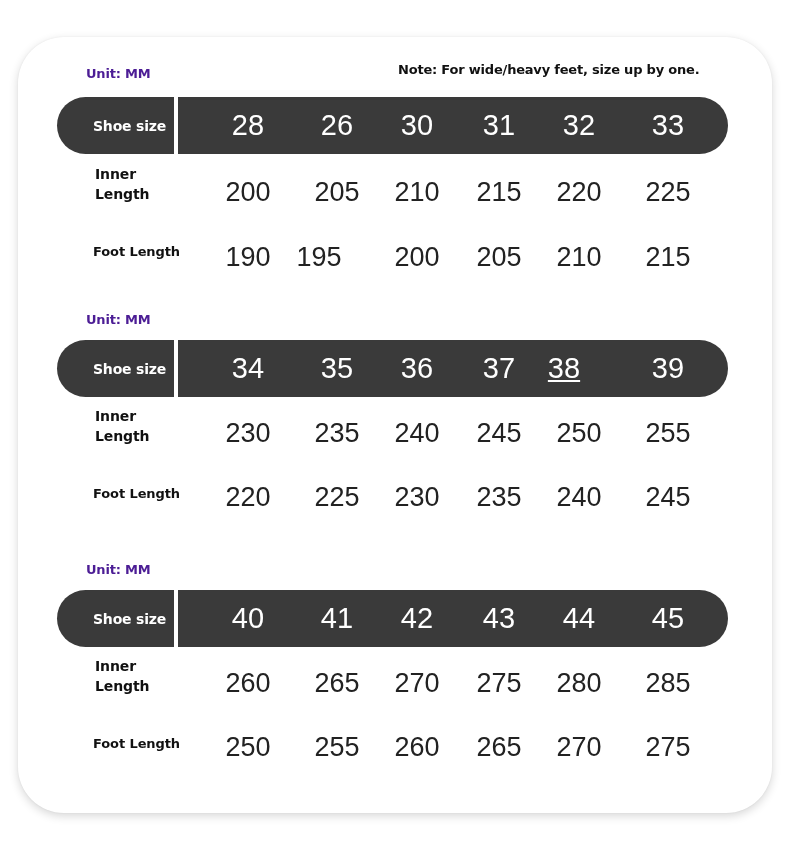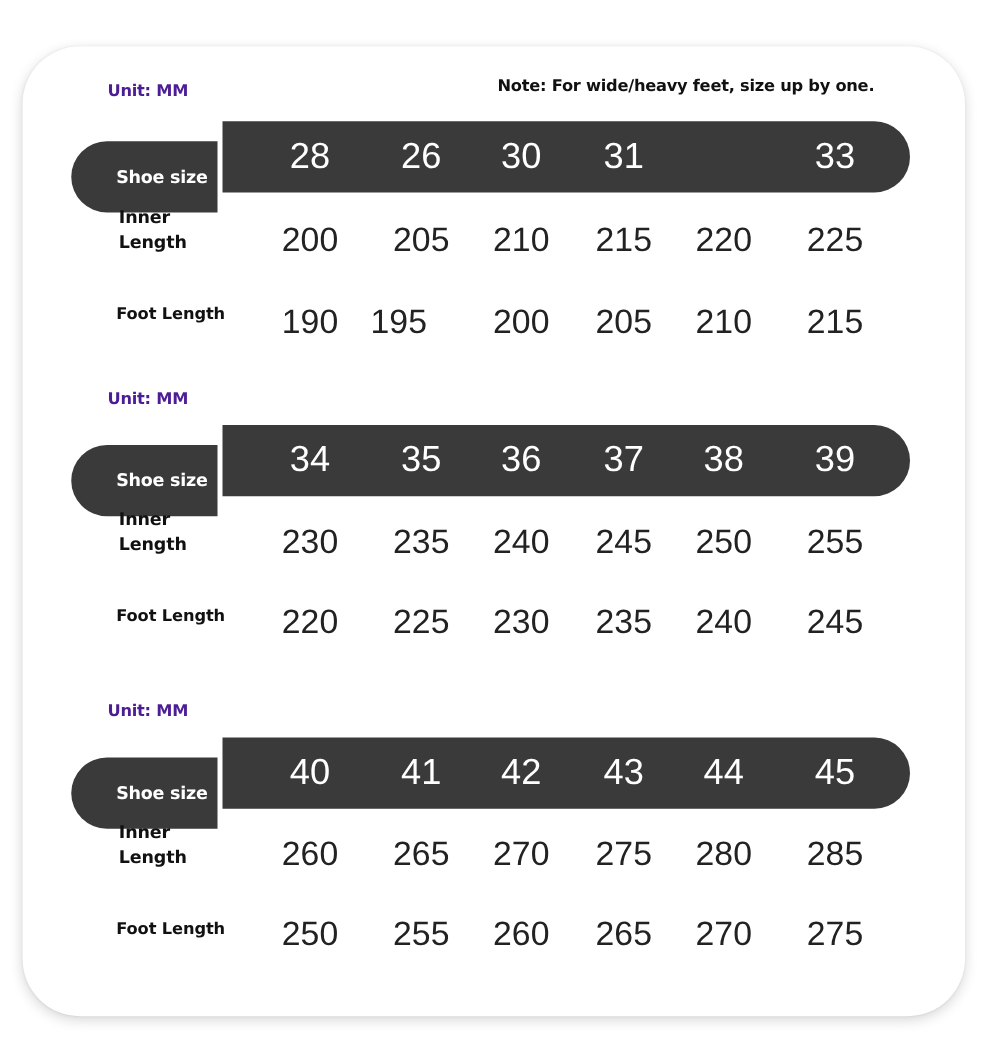--- a/index.html
+++ b/index.html
@@ -57,21 +57,20 @@
       border-radius: 29px 0 0 29px;
       color: #ffffff;
       font-size: 14px;
       font-weight: bold;
       display: flex;
       align-items: center;
       justify-content: flex-end;
       padding-right: 8px;
       box-sizing: border-box;
       letter-spacing: -0.2px;
-      margin-top: 16px;
     }
     .bar-values {
       position: absolute;
       left: 121px;
       top: 0;
       width: 550px;
       height: 57px;
       background: #3a3a3a;
       border-radius: 0 29px 29px 0;
     }
@@ -126,20 +125,21 @@
 <div>
   <div class="unit" style="top:66px;">Unit: MM</div>
 
   <div class="bar" style="top:97px;">
     <div class="bar-label">Shoe size</div>
     <div class="bar-values">
       <div class="cell" style="left:70px;">28</div>
       <div class="cell" style="left:159px;">26</div>
       <div class="cell" style="left:239px;">30</div>
       <div class="cell" style="left:321px;">31</div>
+      <div class="cell" style="left:401px;">32</div>
       <div class="cell" style="left:490px;">33</div>
     </div>
   </div>
 
   <div class="row" style="top:172px;">
     <div class="row-label" style="top:-8px;">
       <div>Inner</div>
       <div>Length</div>
     </div>
     <div class="cell" style="left:248px;">200</div>
@@ -164,21 +164,21 @@
 <div>
   <div class="unit" style="top:312px;">Unit: MM</div>
 
   <div class="bar" style="top:340px;">
     <div class="bar-label">Shoe size</div>
     <div class="bar-values">
       <div class="cell" style="left:70px;">34</div>
       <div class="cell" style="left:159px;">35</div>
       <div class="cell" style="left:239px;">36</div>
       <div class="cell" style="left:321px;">37</div>
-      <div class="cell" style="left:401px;">38</div>
+      <div class="cell" style="left:386px;text-decoration:underline;">38</div>
       <div class="cell" style="left:490px;">39</div>
     </div>
   </div>
 
   <div class="row" style="top:413px;">
     <div class="row-label" style="top:-7px;">
       <div>Inner</div>
       <div>Length</div>
     </div>
     <div class="cell" style="left:248px;">230</div>

